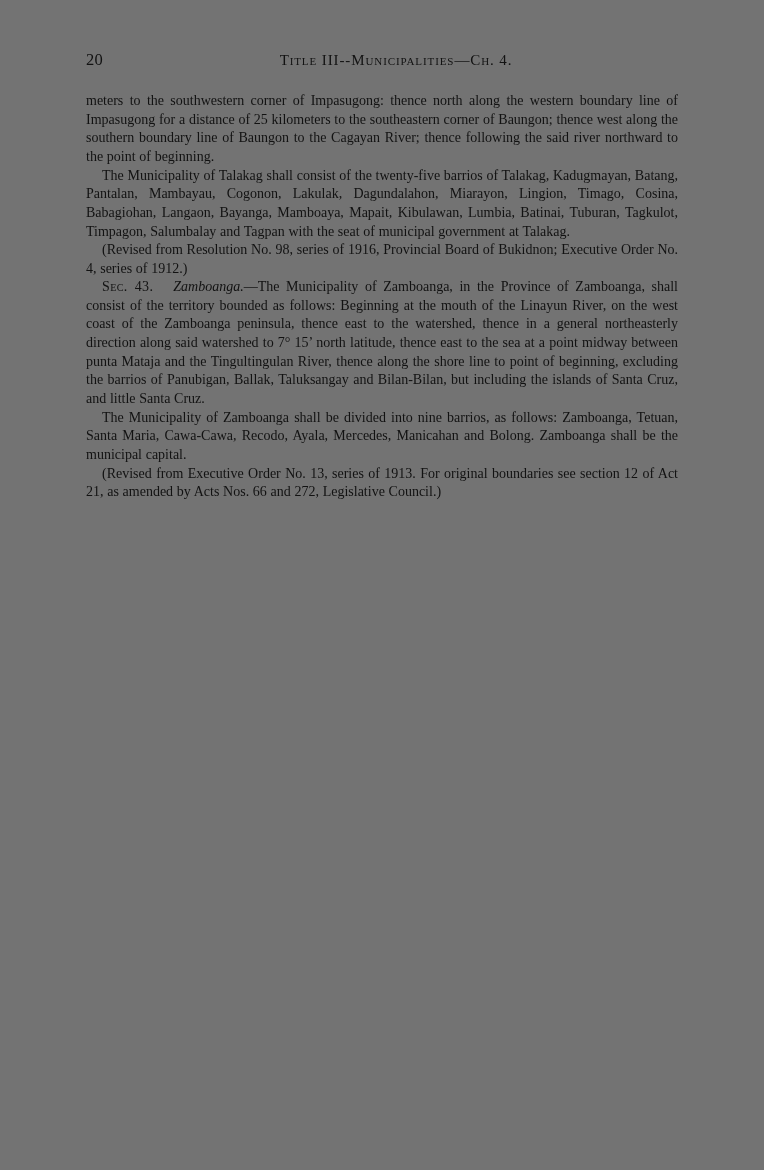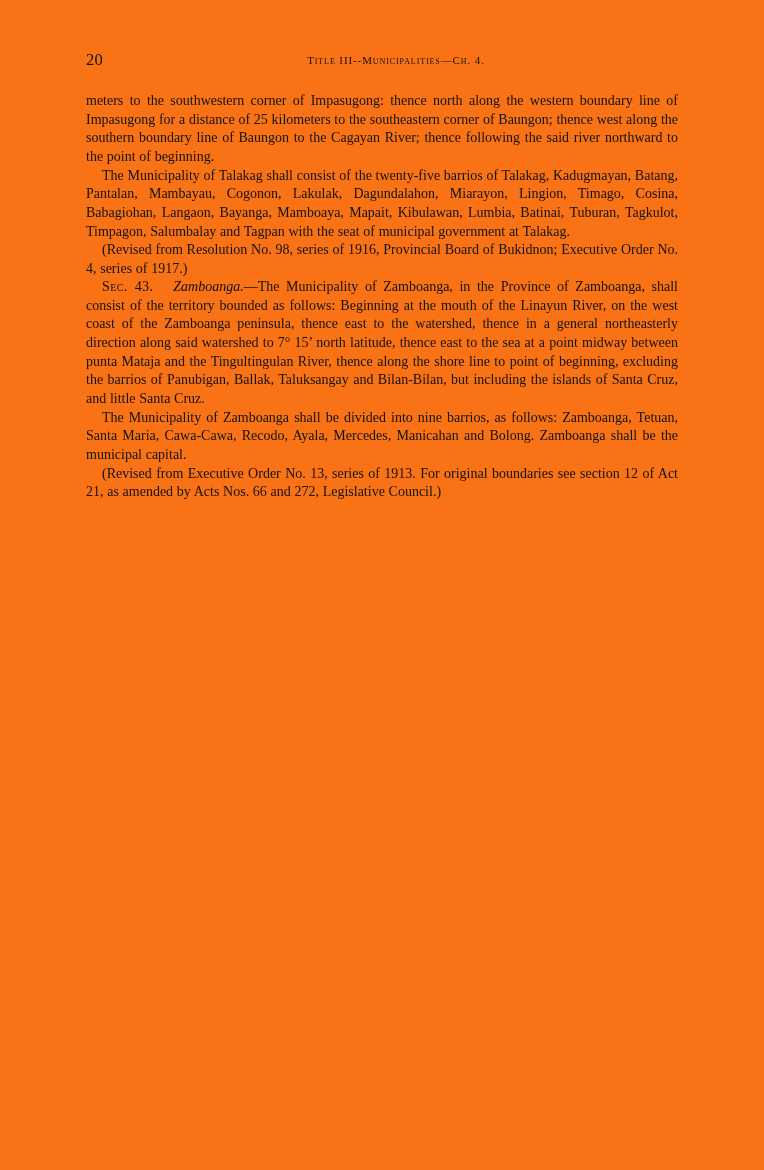--- a/index.html
+++ b/index.html
@@ -4,21 +4,21 @@
 <style>
   html, body {
     margin: 0;
     padding: 0;
     background: #ffffff;
   }
   .page {
     position: relative;
     width: 764px;
     height: 1170px;
-    background: #f97316;
+    background: #737373;
     margin: 0 auto;
     overflow: hidden;
     font-family: "Liberation Serif", "DejaVu Serif", serif;
     color: #121212;
   }
 
   
   .runhead {
     position: absolute;
     left: 86px;
@@ -33,21 +33,21 @@
     font-size: 16.5px;
     line-height: 24px;
     letter-spacing: 0.3px;
   }
   .runhead-title {
     position: absolute;
     left: 0;
     top: 0;
     width: 592px;
     text-align: center;
-    font-size: 11px;
+    font-size: 15px;
     line-height: 24px;
     font-variant: small-caps;
     letter-spacing: 0.9px;
     padding-left: 28px;
     box-sizing: border-box;
     white-space: pre;
   }
 
   
   .textblock {
@@ -88,21 +88,21 @@
     <span class="folio">20</span>
     <span class="runhead-title">Title III--Municipalities—Ch. 4.</span>
   </div>
 
   <div class="textblock">
 
     <p class="para noindent">meters to the southwestern corner of Impasugong: thence north along the western boundary line of Impasugong for a distance of 25 kilometers to the southeastern corner of Baungon; thence west along the southern boundary line of Baungon to the Cagayan River; thence following the said river northward to the point of beginning.</p>
 
     <p class="para">The Municipality of Talakag shall consist of the twenty-five barrios of Talakag, Kadugmayan, Batang, Pantalan, Mambayau, Cogonon, Lakulak, Dagundalahon, Miarayon, Lingion, Timago, Cosina, Babagiohan, Langaon, Bayanga, Mamboaya, Mapait, Kibulawan, Lumbia, Batinai, Tuburan, Tagkulot, Timpagon, Salumbalay and Tagpan with the seat of municipal government at Talakag.</p>
 
-    <p class="para tight">(Revised from Resolution No. 98, series of 1916, Provincial Board of Bukidnon; Executive Order No. 4, series of 1917.)</p>
+    <p class="para tight">(Revised from Resolution No. 98, series of 1916, Provincial Board of Bukidnon; Executive Order No. 4, series of 1912.)</p>
 
     <p class="para"><span class="smallcaps">Sec. 43.</span><span>&nbsp;&nbsp; </span><span class="ital">Zamboanga.</span><span>—The Municipality of Zamboanga, in the Province of Zamboanga, shall consist of the territory bounded as follows: Beginning at the mouth of the Linayun River, on the west coast of the Zamboanga peninsula, thence east to the watershed, thence in a general northeasterly direction along said watershed to 7° 15’ north latitude, thence east to the sea at a point midway between punta Mataja and the Tingultingulan River, thence along the shore line to point of beginning, excluding the barrios of Panubigan, Ballak, Taluksangay and Bilan-Bilan, but including the islands of Santa Cruz, and little Santa Cruz.</span></p>
 
     <p class="para">The Municipality of Zamboanga shall be divided into nine barrios, as follows:  Zamboanga, Tetuan, Santa Maria, Cawa-Cawa, Recodo, Ayala, Mercedes, Manicahan and Bolong.  Zamboanga shall be the municipal capital.</p>
 
     <p class="para tight">(Revised from Executive Order No. 13, series of 1913.  For original boundaries see section 12 of Act 21, as amended by Acts Nos. 66 and 272, Legislative Council.)</p>
 
   </div>
 
 </div>

